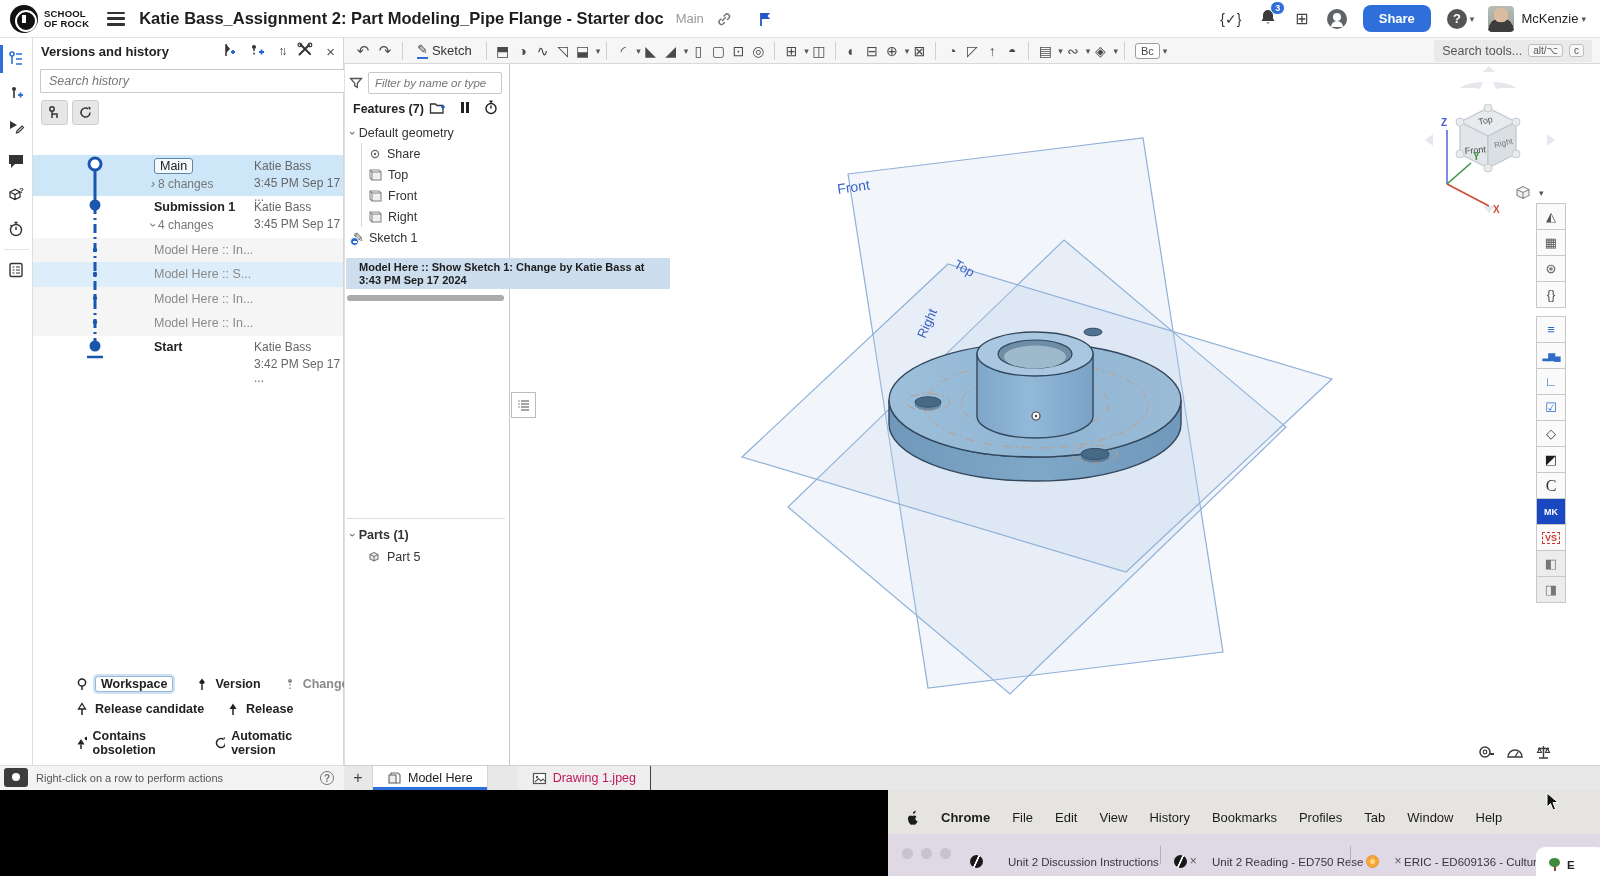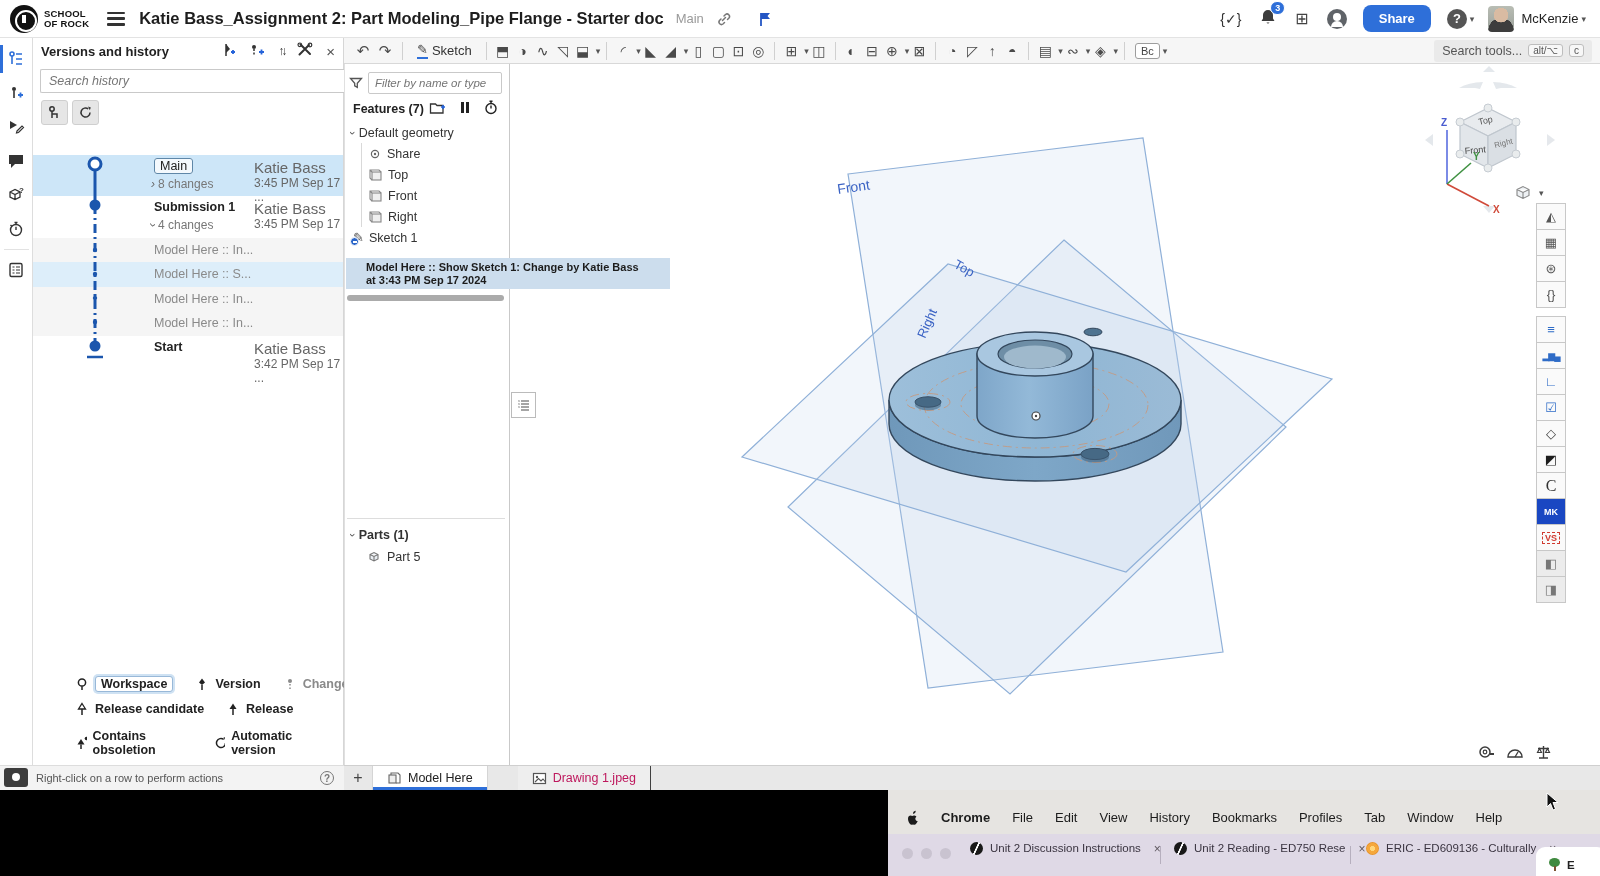--- a/index.html
+++ b/index.html
@@ -82,21 +82,21 @@
                   align-items:center;justify-content:center;background:#fff;border-radius:0 2px 2px 0;cursor:pointer}
   .vp-toggle{position:absolute;top:62px;width:27px;height:25px;background:#e6e6e6;border:1px solid #cfcfcf;
              border-radius:3px;display:flex;align-items:center;justify-content:center;cursor:pointer}
   #vp-colhead{position:absolute;left:0;top:97px;width:100%;height:20px;font-weight:bold;font-size:12.5px;color:#333}
   #vp-colhead .c1{position:absolute;left:121px}
   #vp-colhead .c2{position:absolute;left:221px}
   .vrow{position:absolute;left:0;width:100%;cursor:pointer;font-size:12.5px}
   .vrow .nm{position:absolute;left:121px;top:4px;color:#222}
   .vrow .nm.b{font-weight:bold}
   .vrow .chg{position:absolute;left:118px;top:22px;color:#777;font-size:12px}
-  .vrow .au{position:absolute;left:221px;top:4px;color:#666;font-size:15px}
+  .vrow .au{position:absolute;left:221px;top:4px;color:#666;font-size:12px}
   .vrow .dt{position:absolute;left:221px;top:21px;color:#666;font-size:12px}
   .vrow.sel{background:#cde6f8}
   .vrow.gray{background:#f5f5f5}
   .vrow.blue{background:#ddeefa}
   .vrow .muted{position:absolute;left:121px;top:5px;color:#8a8a8a}
   .vbadge{border:1px solid #5f87a8;background:#f4f9fd;border-radius:3px;padding:0 5px;font-size:12.5px}
   .chev{display:inline-block;color:#666;font-size:12px;margin-right:3px}
   .chev.down{transform:rotate(90deg)}
   .vgraph{position:absolute;left:46px;top:117px}
   
@@ -134,21 +134,21 @@
   .tree-chev{margin-left:6px;margin-right:4px;color:#555;font-size:11px;display:inline-block;transform:rotate(90deg)}
   .tguide{position:absolute;left:16px;top:79px;width:1px;height:84px;background:#d9d9d9}
   .pencil-wrap{position:relative;margin-left:8px;margin-right:5px;color:#555;font-size:13px}
   .pencil-badge{position:absolute;left:-3px;bottom:-1px;width:9px;height:9px;border-radius:50%;background:#2a65c9;border:1px solid #fff}
   .pencil-badge::before{content:"";position:absolute;left:1.5px;top:3px;width:4.5px;height:1.5px;background:#fff}
   #feat-scroll{position:absolute;left:2px;top:231px;width:157px;height:6px;background:#ababab;border-radius:3px}
   #parts-divider{position:absolute;left:2px;top:454px;width:158px;height:1px;background:#ddd}
 
   
   #hover-tooltip{position:absolute;left:346px;top:258px;width:324px;height:31px;background:#ccdded;
-                 color:#1c1c1c;font-size:11px;font-weight:bold;padding:3px 20px;line-height:12.5px;z-index:50}
+                 color:#1c1c1c;font-size:11px;font-weight:bold;padding:3px 13px;line-height:12.5px;z-index:50}
 
   
   #canvas{position:absolute;left:510px;top:64px;width:1090px;height:701px;background:#fff;overflow:hidden}
   #panel-handle{position:absolute;left:511px;top:392px;width:25px;height:26px;background:#fff;
                 border:1px solid #bbb;display:flex;align-items:center;justify-content:center;cursor:pointer;z-index:20}
   #viewcube{position:absolute;left:1425px;top:66px;z-index:5}
   #cube-menu{position:absolute;left:1514px;top:184px;display:flex;align-items:center;gap:4px;z-index:5;cursor:pointer}
   #measure-icons{position:absolute;left:1478px;top:744px;display:flex;gap:11px;z-index:5}
 
   
@@ -165,21 +165,21 @@
   .rr-dim{background:#ececec;color:#777}
 
   
   #desktop-black{position:absolute;left:0;top:790px;width:888px;height:86px;background:#000}
   #mac{position:absolute;left:888px;top:790px;width:712px;height:86px;background:#e6e4e1}
   #menubar{position:absolute;left:0;top:10px;width:100%;height:34px;background:#e6e4e1;
            display:flex;align-items:center;gap:22px;padding-left:18px;font-size:13px;color:#1c1c1c}
   #menubar .bold{font-weight:bold}
   #tabstrip{position:absolute;left:0;top:44px;width:100%;height:42px;background:#dfd9e6}
   .traffic{position:absolute;top:14px;width:11px;height:11px;border-radius:50%;background:#c9c3d0}
-  .btab{position:absolute;top:8px;height:26px;display:flex;align-items:flex-start;gap:7px;font-size:11.5px;color:#3a3440}
+  .btab{position:absolute;top:8px;height:26px;display:flex;align-items:flex-end;gap:25px;font-size:11.5px;color:#3a3440}
   .btab .x{color:#5f5960;font-size:12px;margin-left:6px}
   .btab-div{position:absolute;top:12px;width:1px;height:18px;background:#b6afbe}
   .fav-dark{width:13px;height:13px;border-radius:50%;background:#191919;
             background-image:linear-gradient(115deg,transparent 44%,#fff 46%,#fff 54%,transparent 56%)}
   .fav-sun{width:13px;height:13px;border-radius:50%;
            background:radial-gradient(circle,#ffd67a 0 28%,#f5a73b 30% 58%,#e8952d 60% 100%)}
   .fav-tree{width:13px;height:13px;position:relative}
   .fav-tree::before{content:"";position:absolute;left:1px;top:0;width:11px;height:9px;border-radius:50%;background:#3f8a3f}
   .fav-tree::after{content:"";position:absolute;left:5.5px;top:8px;width:2px;height:5px;background:#7a5230}
   #active-tab{position:absolute;left:648px;top:13px;width:70px;height:35px;background:#fff;

